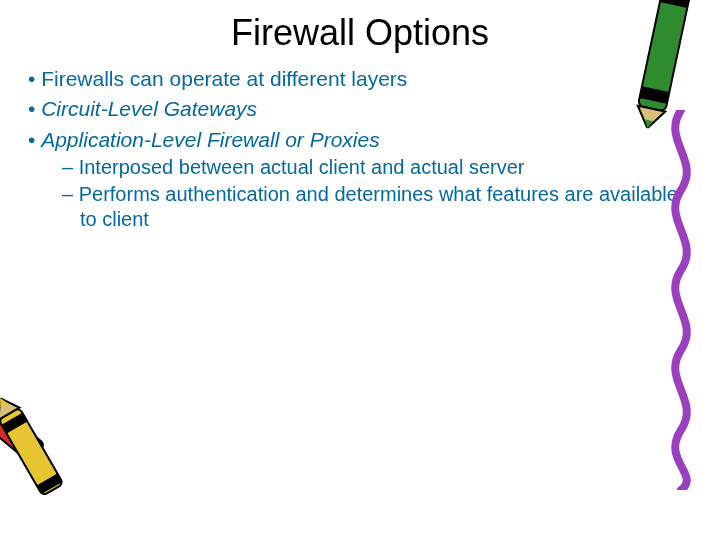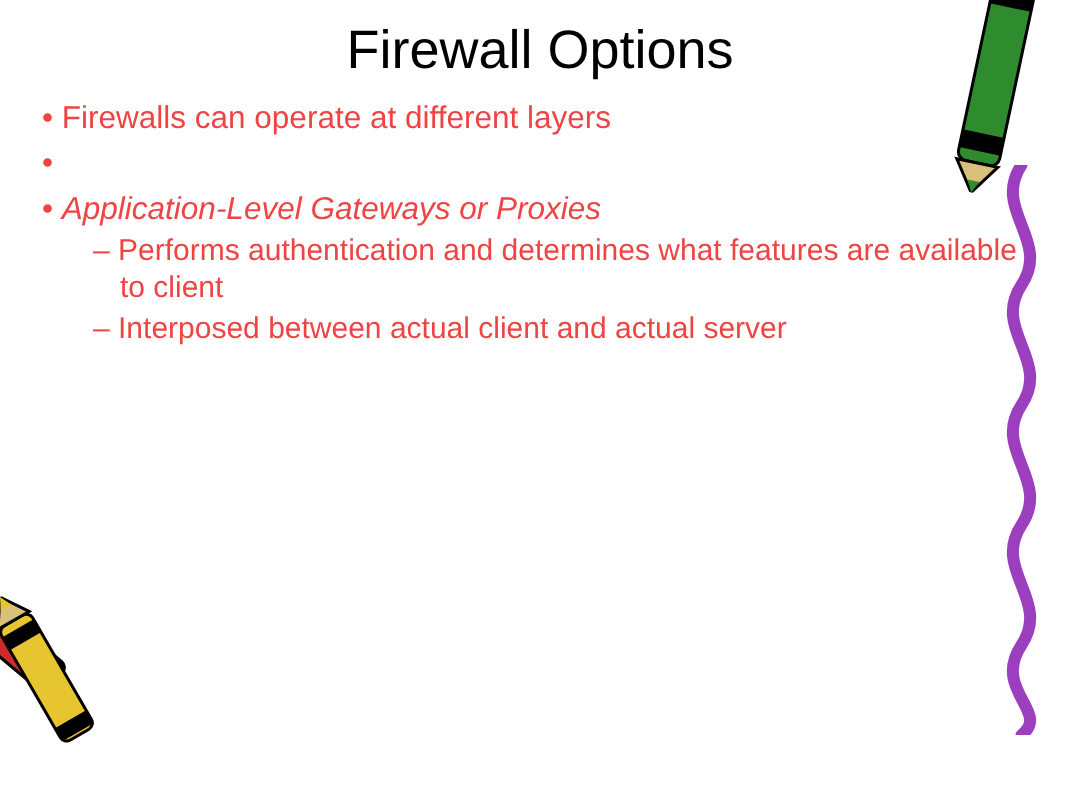--- a/index.html
+++ b/index.html
@@ -27,21 +27,21 @@
     font-weight: normal;
   }
   ul.top {
     list-style: none;
     margin: 0;
     padding: 0;
   }
   ul.top > li {
     margin: 0 0 4px 0;
     font-size: 21px;
-    color: #ef4444;
+    color: #0369a1;
     line-height: 1.25;
   }
   ul.top > li::before {
     content: "• ";
   }
   .italic { font-style: italic; }
   ul.sub {
     list-style: none;
     margin: 2px 0 6px 0;
     padding: 0 0 0 34px;
@@ -89,27 +89,28 @@
 
   <h1 class="title">Firewall Options</h1>
 
   <ul class="top">
 
     <li>
       <span>Firewalls can operate at different layers</span>
     </li>
 
     <li>
+      <span class="italic">Circuit-Level Gateways</span>
     </li>
 
     <li>
-      <span class="italic">Application-Level Gateways or Proxies</span>
+      <span class="italic">Application-Level Firewall or Proxies</span>
       <ul class="sub">
+        <li>Interposed between actual client and actual server</li>
         <li>Performs authentication and determines what features are available to client</li>
-        <li>Interposed between actual client and actual server</li>
       </ul>
     </li>
 
   </ul>
 
   <svg class="crayon-tr" width="56" height="160">
     <rect x="14" y="20" width="28" height="120" rx="6" fill="#2e8b2e" stroke="#000" stroke-width="2"></rect>
     <rect x="14" y="22" width="28" height="12" fill="#000"></rect>
     <rect x="14" y="120" width="28" height="12" fill="#000"></rect>
     <polygon points="14,140 42,140 28,160" fill="#d8c07a" stroke="#000" stroke-width="2"></polygon>

